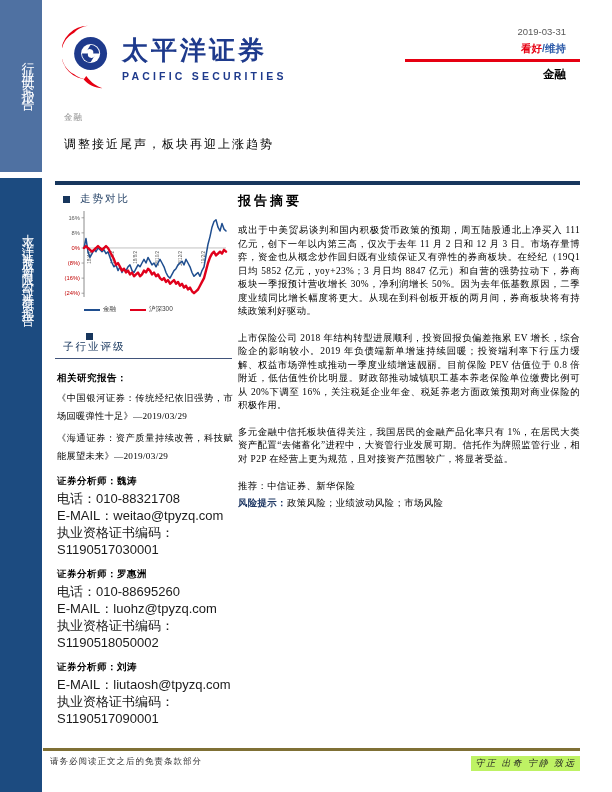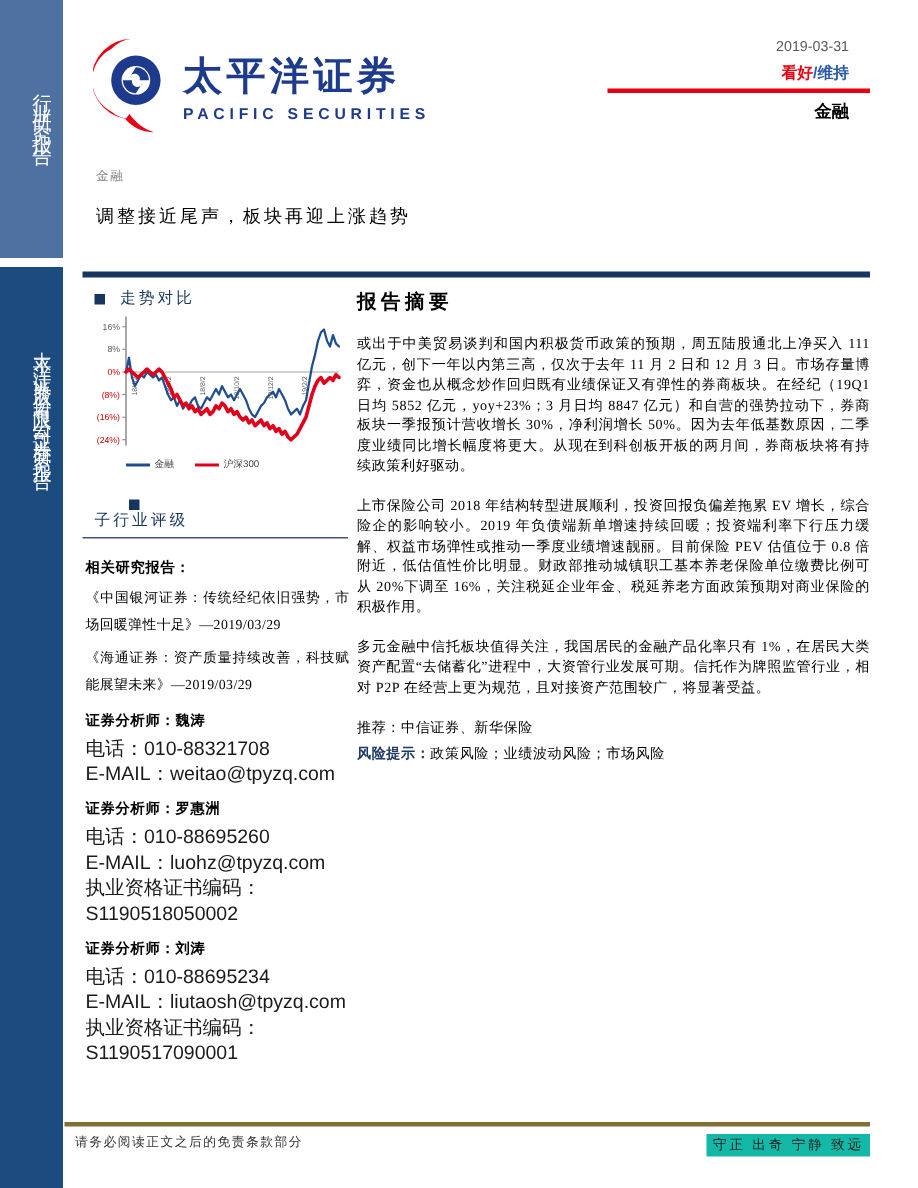--- a/index.html
+++ b/index.html
@@ -67,21 +67,21 @@
             margin:0 0 13px 0;}
   .sum-reco{font-size:9.4px;line-height:13.5px;margin-top:14px;letter-spacing:0.4px;}
   .sum-risk{font-size:9.4px;line-height:13.5px;margin-top:3px;letter-spacing:0.4px;}
   .risk-label{color:#1f3864;font-weight:bold;}
 
   
   .footer-line{left:43px;top:748px;width:537px;height:2.5px;background:#7f7035;}
   .footer-row{left:50px;top:756px;width:530px;display:flex;justify-content:space-between;
               align-items:flex-start;}
   .footer-left{font-size:8.5px;color:#333;letter-spacing:1px;}
-  .footer-right{font-size:9px;color:#222;background:#14b8a6;padding:1px 4px;letter-spacing:2px;}
+  .footer-right{font-size:9px;color:#222;background:#bef264;padding:1px 4px;letter-spacing:2px;font-style:italic;}
 
   svg text{font-family:"Liberation Sans","DejaVu Sans",sans-serif;}
 </style>
 </head>
 <body>
 
 <div class="abs side-top">
   <span class="side-text">行业研究报告</span>
 </div>
 <div class="abs side-bottom">
@@ -163,32 +163,32 @@
 
 <div class="abs leftcol">
   <div class="related-label">相关研究报告：</div>
   <div class="related-item">《中国银河证券：传统经纪依旧强势，市场回暖弹性十足》—2019/03/29</div>
   <div class="related-item">《海通证券：资产质量持续改善，科技赋能展望未来》—2019/03/29</div>
 
   <div class="analyst">
     <div class="analyst-name"><span>证券分析师：</span><span>魏涛</span></div>
     <div class="analyst-row"><span class="cjk">电话：</span><span>010-88321708</span></div>
     <div class="analyst-row"><span>E-MAIL：</span><span>weitao@tpyzq.com</span></div>
+    <div class="analyst-row"><span class="cjk">执业资格证书编码：</span><span>S1190517030001</span></div>
   </div>
 
   <div class="analyst">
     <div class="analyst-name"><span>证券分析师：</span><span>罗惠洲</span></div>
     <div class="analyst-row"><span class="cjk">电话：</span><span>010-88695260</span></div>
     <div class="analyst-row"><span>E-MAIL：</span><span>luohz@tpyzq.com</span></div>
     <div class="analyst-row"><span class="cjk">执业资格证书编码：</span><span>S1190518050002</span></div>
   </div>
 
   <div class="analyst">
     <div class="analyst-name"><span>证券分析师：</span><span>刘涛</span></div>
-    <div class="analyst-row"><span class="cjk">电话：</span><span>010-88695234</span></div>
     <div class="analyst-row"><span>E-MAIL：</span><span>liutaosh@tpyzq.com</span></div>
     <div class="analyst-row"><span class="cjk">执业资格证书编码：</span><span>S1190517090001</span></div>
   </div>
 </div>
 
 <div class="abs sum-head">报告摘要</div>
 <div class="abs sum-body">
   <p class="sum-para">或出于中美贸易谈判和国内积极货币政策的预期，周五陆股通北上净买入 111 亿元，创下一年以内第三高，仅次于去年 11 月 2 日和 12 月 3 日。市场存量博弈，资金也从概念炒作回归既有业绩保证又有弹性的券商板块。在经纪（19Q1 日均 5852 亿元，yoy+23%；3 月日均 8847 亿元）和自营的强势拉动下，券商板块一季报预计营收增长 30%，净利润增长 50%。因为去年低基数原因，二季度业绩同比增长幅度将更大。从现在到科创板开板的两月间，券商板块将有持续政策利好驱动。</p>
   <p class="sum-para">上市保险公司 2018 年结构转型进展顺利，投资回报负偏差拖累 EV 增长，综合险企的影响较小。2019 年负债端新单增速持续回暖；投资端利率下行压力缓解、权益市场弹性或推动一季度业绩增速靓丽。目前保险 PEV 估值位于 0.8 倍附近，低估值性价比明显。财政部推动城镇职工基本养老保险单位缴费比例可从 20%下调至 16%，关注税延企业年金、税延养老方面政策预期对商业保险的积极作用。</p>
   <p class="sum-para">多元金融中信托板块值得关注，我国居民的金融产品化率只有 1%，在居民大类资产配置“去储蓄化”进程中，大资管行业发展可期。信托作为牌照监管行业，相对 P2P 在经营上更为规范，且对接资产范围较广，将显著受益。</p>

